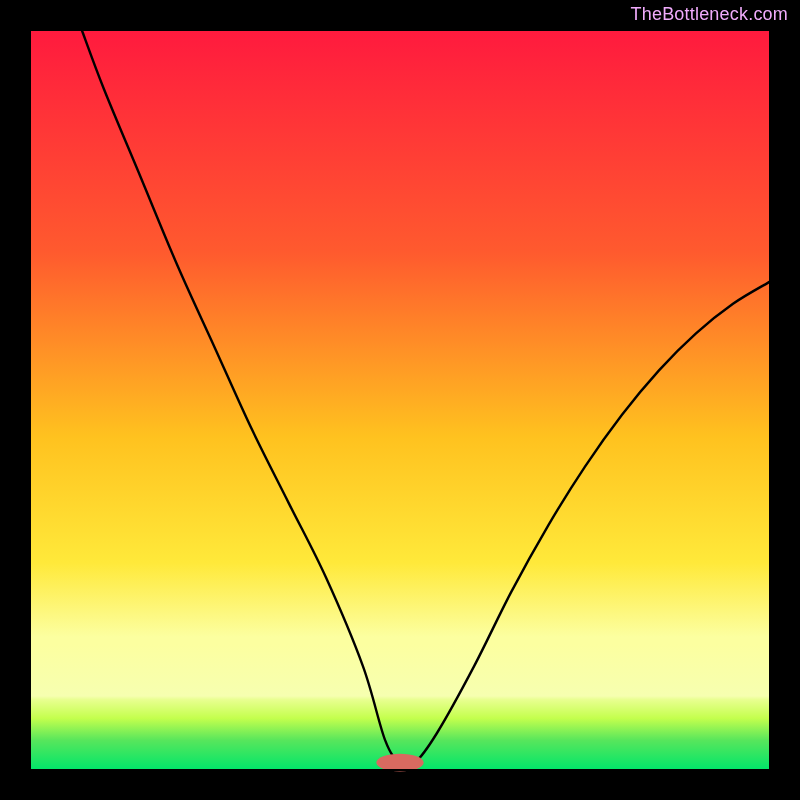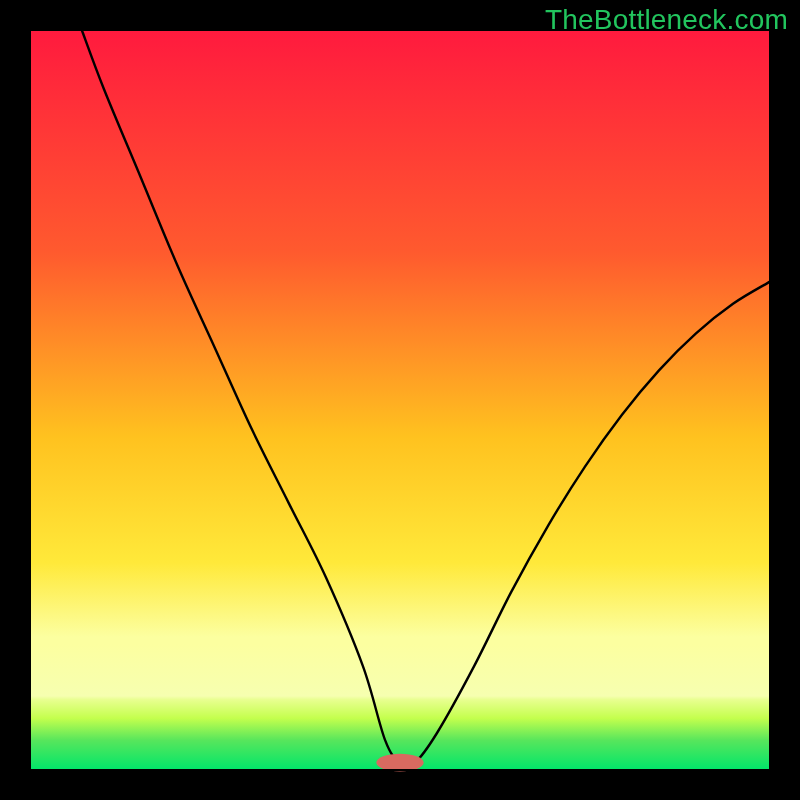--- a/index.html
+++ b/index.html
@@ -13,22 +13,22 @@
   }
   .outer {
     width: 800px;
     height: 800px;
     position: relative;
   }
   .watermark {
     position: absolute;
     top: 4px;
     right: 12px;
-    color: #22c55e;
-    font-size: 28px;
+    color: #f0abfc;
+    font-size: 18px;
     font-weight: 400;
     letter-spacing: 0.2px;
   }
   svg {
     position: absolute;
     left: 0; top: 0;
   }
 </style>
 </head>
 <body>

